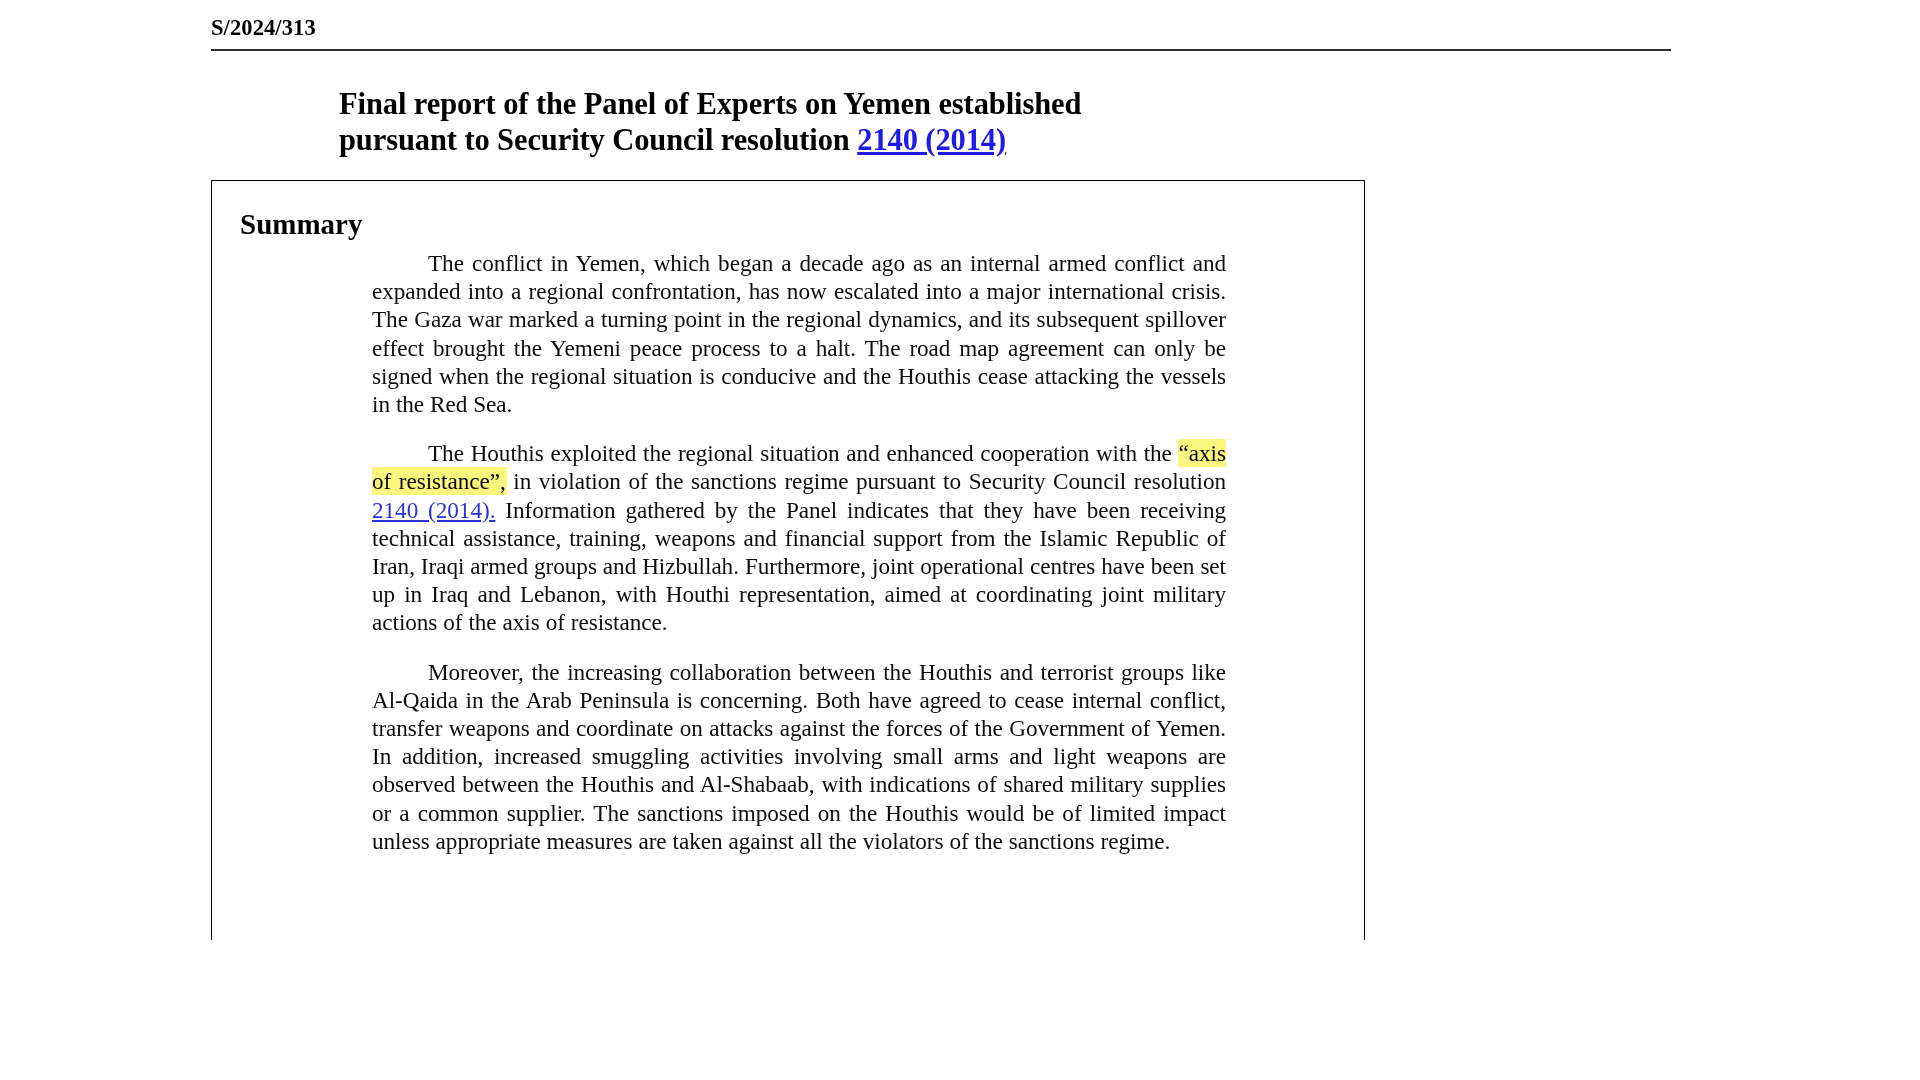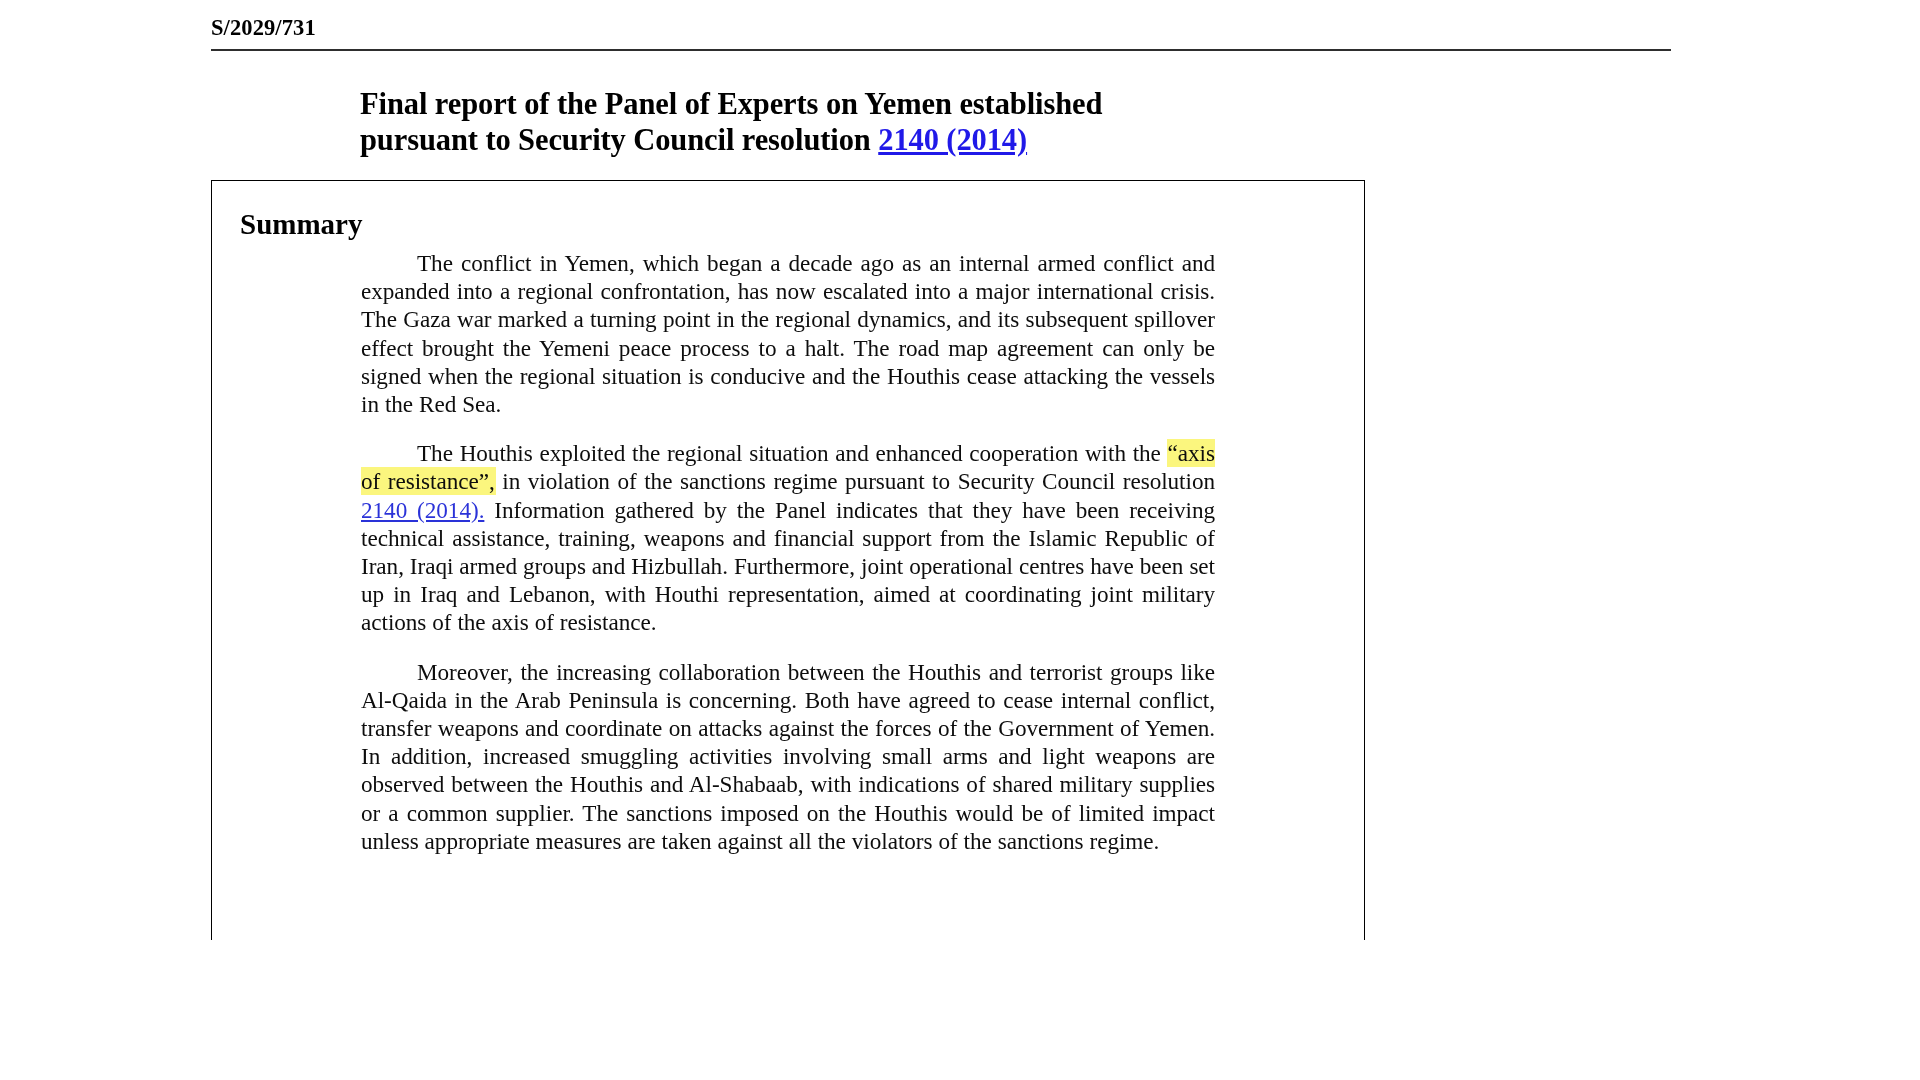--- a/index.html
+++ b/index.html
@@ -42,21 +42,21 @@
   .header-rule {
     margin-top: 7px;
     width: 1460px;
     height: 0;
     border-top: 2px solid #2e2e2e;
   }
 
   
   .title-block {
     position: absolute;
-    left: 360px;
+    left: 339px;
     top: 66px;
     width: 840px;
     font-weight: bold;
     font-size: 30.5px;
     line-height: 36px;
     letter-spacing: -0.1px;
     color: #000;
   }
   .title-block .reslink {
     color: #2019e8;
@@ -81,21 +81,21 @@
     left: 28px;
     top: 26px;
     font-weight: bold;
     font-size: 29px;
     line-height: 34px;
     color: #000;
   }
 
   .summary-body {
     position: absolute;
-    left: 149px;
+    left: 160px;
     top: 68px;
     width: 854px;
   }
 
   .para {
     margin: 0 0 21px 0;
     text-align: justify;
     text-align-last: left;
     text-indent: 56px;
     font-size: 23.2px;
@@ -114,21 +114,21 @@
   .bodylink {
     color: #2a32d8;
   }
 </style>
 </head>
 <body>
 
 <div class="page">
 
   <div class="doc-header">
-    <div class="doc-symbol">S/2029/731</div>
+    <div class="doc-symbol">S/2024/313</div>
     <div class="header-rule"></div>
   </div>
 
   <h1 class="title-block"><span>Final report of the Panel of Experts on Yemen established</span> <span>pursuant to Security Council resolution </span><a class="reslink" href="#">2140 (2014)</a></h1>
 
   <section class="summary-box">
 
     <div class="summary-heading">Summary</div>
 
     <div class="summary-body">

